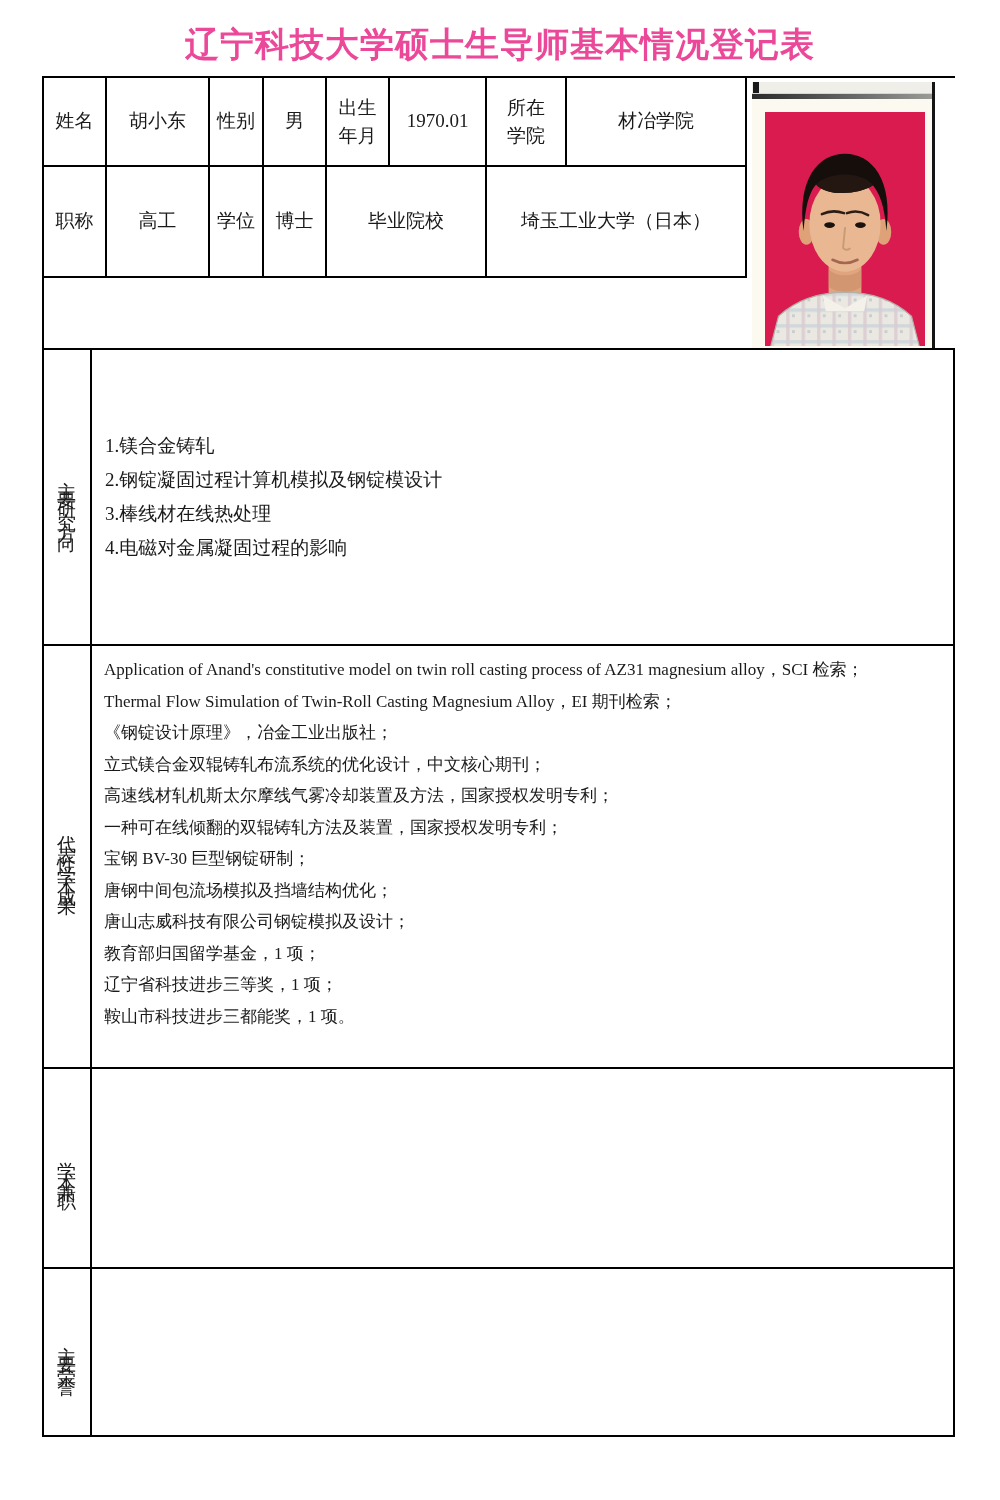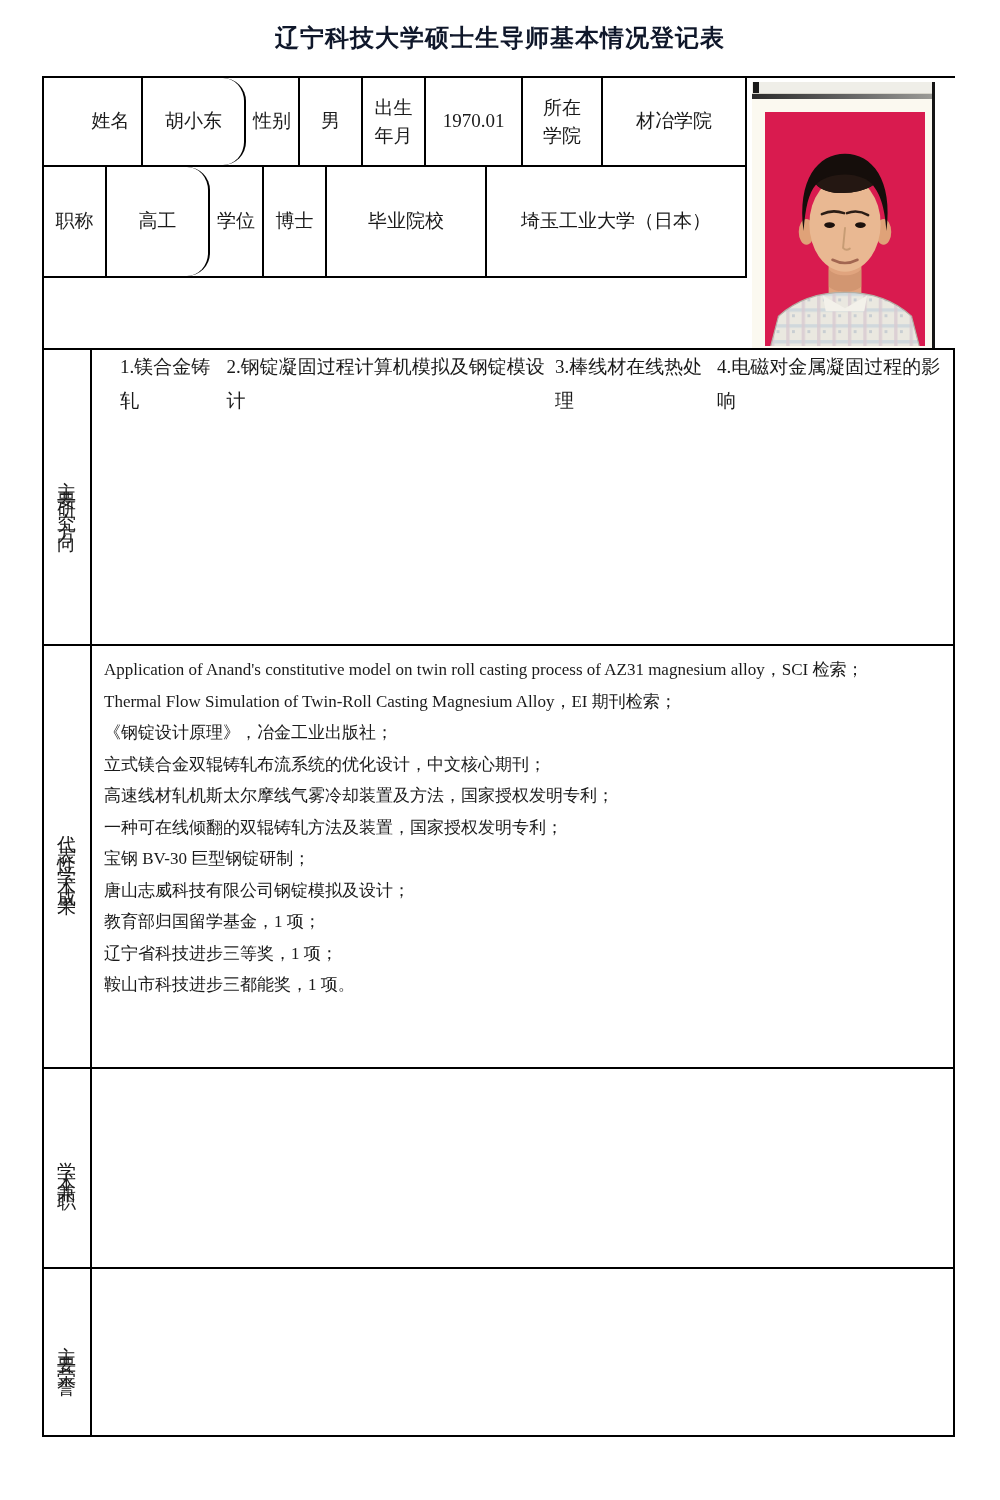--- a/index.html
+++ b/index.html
@@ -2,43 +2,43 @@
 <html><head>
 <meta charset="utf-8">
 <style>
   html,body{margin:0;padding:0;background:#ffffff;}
   .page{
     position:relative;width:1000px;height:1500px;background:#ffffff;
     font-family:"Liberation Serif","DejaVu Serif",serif;color:#1a1a1a;
     overflow:hidden;
   }
   .doc-title{
-    padding-top:22px;text-align:center;font-size:24px;font-weight:700;
-    letter-spacing:1px;color:#0f172a;
+    padding-top:22px;text-align:center;font-size:34px;font-weight:700;
+    letter-spacing:1px;color:#ec4899;
   }
   .form{
     position:absolute;left:42px;top:76px;width:913px;
     border:2px solid #000;border-right:none;box-sizing:border-box;
     background:#fff;
   }
   
   .top{display:flex;height:270px;}
   .top-left{width:703px;display:flex;flex-direction:column;box-sizing:border-box;}
   .trow{display:flex;box-sizing:border-box;}
   .trow.bb{border-bottom:2px solid #000;}
-  .r1{height:89px;padding-left:36px;}
+  .r1{height:89px;}
   .r2{height:111px;}
   .r3{flex:1;}
   .cell{
     border-right:2px solid #000;box-sizing:border-box;
     display:flex;align-items:center;justify-content:center;
     text-align:center;font-size:19px;line-height:1.3;padding:2px;
   }
   .cell.grow{flex:1;}
-  .w63{width:63px;} .w103{width:103px;border-radius:23px;} .w54{width:54px;}
+  .w63{width:63px;} .w103{width:103px;} .w54{width:54px;}
   .w97{width:97px;} .w80{width:80px;} .w160{width:160px;}
   .w191{width:191px;} .w108{width:108px;}
   .wrap2{display:block;width:2.2em;margin:16px auto;line-height:1.45;}
   .email{text-decoration:underline;}
   
   .photo-cell{flex:1;position:relative;background:#fff;}
   .scan{
     position:absolute;left:5px;top:4px;bottom:0;width:183px;
     background:#fbf9f0;border-right:3px solid #141414;box-sizing:border-box;
   }
@@ -56,22 +56,22 @@
   .vlabel{
     width:48px;border-right:2px solid #000;box-sizing:border-box;
     display:flex;align-items:center;justify-content:center;
   }
   .vtext{
     writing-mode:vertical-rl;text-orientation:upright;
     font-size:19px;letter-spacing:0.55em;line-height:1;
   }
   .content{flex:1;box-sizing:border-box;min-width:0;}
   .research-content{
-    display:flex;flex-direction:row;justify-content:center;
-    padding-left:28px;
+    display:flex;flex-direction:column;justify-content:center;
+    padding-left:13px;
   }
   .research-content .line{font-size:19px;line-height:34px;}
   .ach-content{padding:8px 13px 0 12px;}
   .ach-content .line{font-size:17px;line-height:31.5px;white-space:nowrap;overflow:hidden;}
 </style>
 </head>
 <body>
 
 <div class="page">
   <div class="doc-title">辽宁科技大学硕士生导师基本情况登记表</div>
@@ -171,20 +171,21 @@
         <span class="vtext">代表性学术成果</span>
       </div>
       <div class="content ach-content">
         <div class="line">Application of Anand's constitutive model on twin roll casting process of AZ31 magnesium alloy，SCI 检索；</div>
         <div class="line">Thermal Flow Simulation of Twin-Roll Casting Magnesium Alloy，EI 期刊检索；</div>
         <div class="line">《钢锭设计原理》，冶金工业出版社；</div>
         <div class="line">立式镁合金双辊铸轧布流系统的优化设计，中文核心期刊；</div>
         <div class="line">高速线材轧机斯太尔摩线气雾冷却装置及方法，国家授权发明专利；</div>
         <div class="line">一种可在线倾翻的双辊铸轧方法及装置，国家授权发明专利；</div>
         <div class="line">宝钢 BV-30 巨型钢锭研制；</div>
+        <div class="line">唐钢中间包流场模拟及挡墙结构优化；</div>
         <div class="line">唐山志威科技有限公司钢锭模拟及设计；</div>
         <div class="line">教育部归国留学基金，1 项；</div>
         <div class="line">辽宁省科技进步三等奖，1 项；</div>
         <div class="line">鞍山市科技进步三都能奖，1 项。</div>
       </div>
     </div>
 
     <div class="section s-positions">
       <div class="vlabel">
         <span class="vtext">学术兼职</span>

